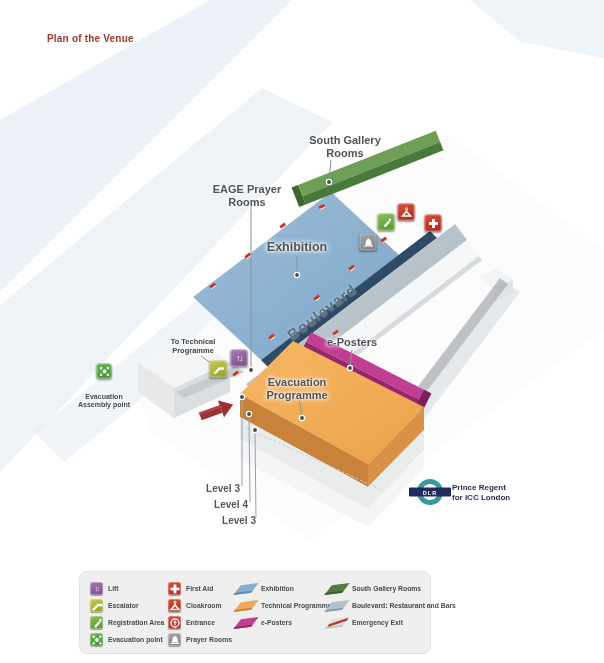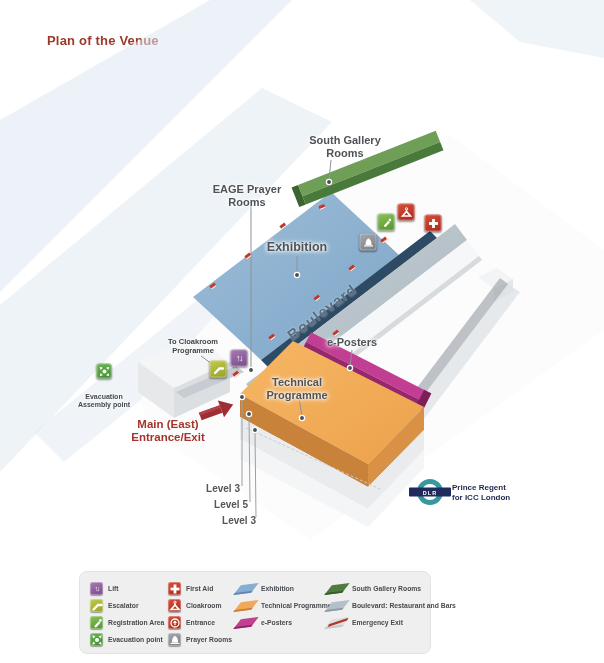--- a/index.html
+++ b/index.html
@@ -1,20 +1,20 @@
 <!DOCTYPE html>
 <html><head>
 <meta charset="utf-8">
 <style>
   html,body{margin:0;padding:0;background:#fff;}
   body{width:604px;height:663px;position:relative;overflow:hidden;
        font-family:"Liberation Sans",sans-serif;}
   .canvas{position:absolute;inset:0;}
   #page-title{position:absolute;left:47px;top:33px;margin:0;
-      font-size:13px;font-weight:bold;color:#9b392b;letter-spacing:.2px;}
+      font-size:10px;font-weight:bold;color:#9b392b;letter-spacing:.2px;}
   .map-svg{position:absolute;left:0;top:0;}
   
   .mlabel{position:absolute;transform:translate(-50%,-50%);text-align:center;
       white-space:pre-line;font-weight:bold;color:#4f5256;line-height:1.15;
       text-shadow:0 0 2px #fff,0 0 4px #fff,0 0 6px rgba(255,255,255,.95);}
   .lab-sg{left:345px;top:147px;font-size:11px;}
   .lab-eage{left:247px;top:196px;font-size:11px;}
   .lab-exh{left:297px;top:247px;font-size:12.5px;}
   .lab-epo{left:352px;top:342px;font-size:11px;}
   .lab-tec{left:297px;top:389px;font-size:11px;}
@@ -234,30 +234,28 @@
       </svg>
   </div>
 
   <div class="mlabel lab-sg">South Gallery
 Rooms</div>
   <div class="mlabel lab-eage">EAGE Prayer
 Rooms</div>
   <div class="mlabel lab-exh">Exhibition</div>
   <div class="mlabel lab-blvd">Boulevard</div>
   <div class="mlabel lab-epo">e-Posters</div>
-  <div class="mlabel lab-tec">Technical
+  <div class="mlabel lab-tec">Evacuation
 Programme</div>
-  <div class="mlabel lab-tot">To Cloakroom
+  <div class="mlabel lab-tot">To Technical
 Programme</div>
   <div class="mlabel lab-evac">Evacuation
 Assembly point</div>
-  <div class="mlabel lab-main">Main (East)
-Entrance/Exit</div>
   <div class="lvl lvl3">Level 3</div>
-  <div class="lvl lvl2">Level 5</div>
+  <div class="lvl lvl2">Level 4</div>
   <div class="lvl lvl1">Level 3</div>
   <div class="lab-station">Prince Regent
 for ICC London</div>
 
   <div class="legend">
     <div class="lcol lcol1">
       <div class="lrow">
         <span class="lic ic-lift">
             <span class="lift-glyph" style="font-size:7px">↑↓</span>
           </span>

